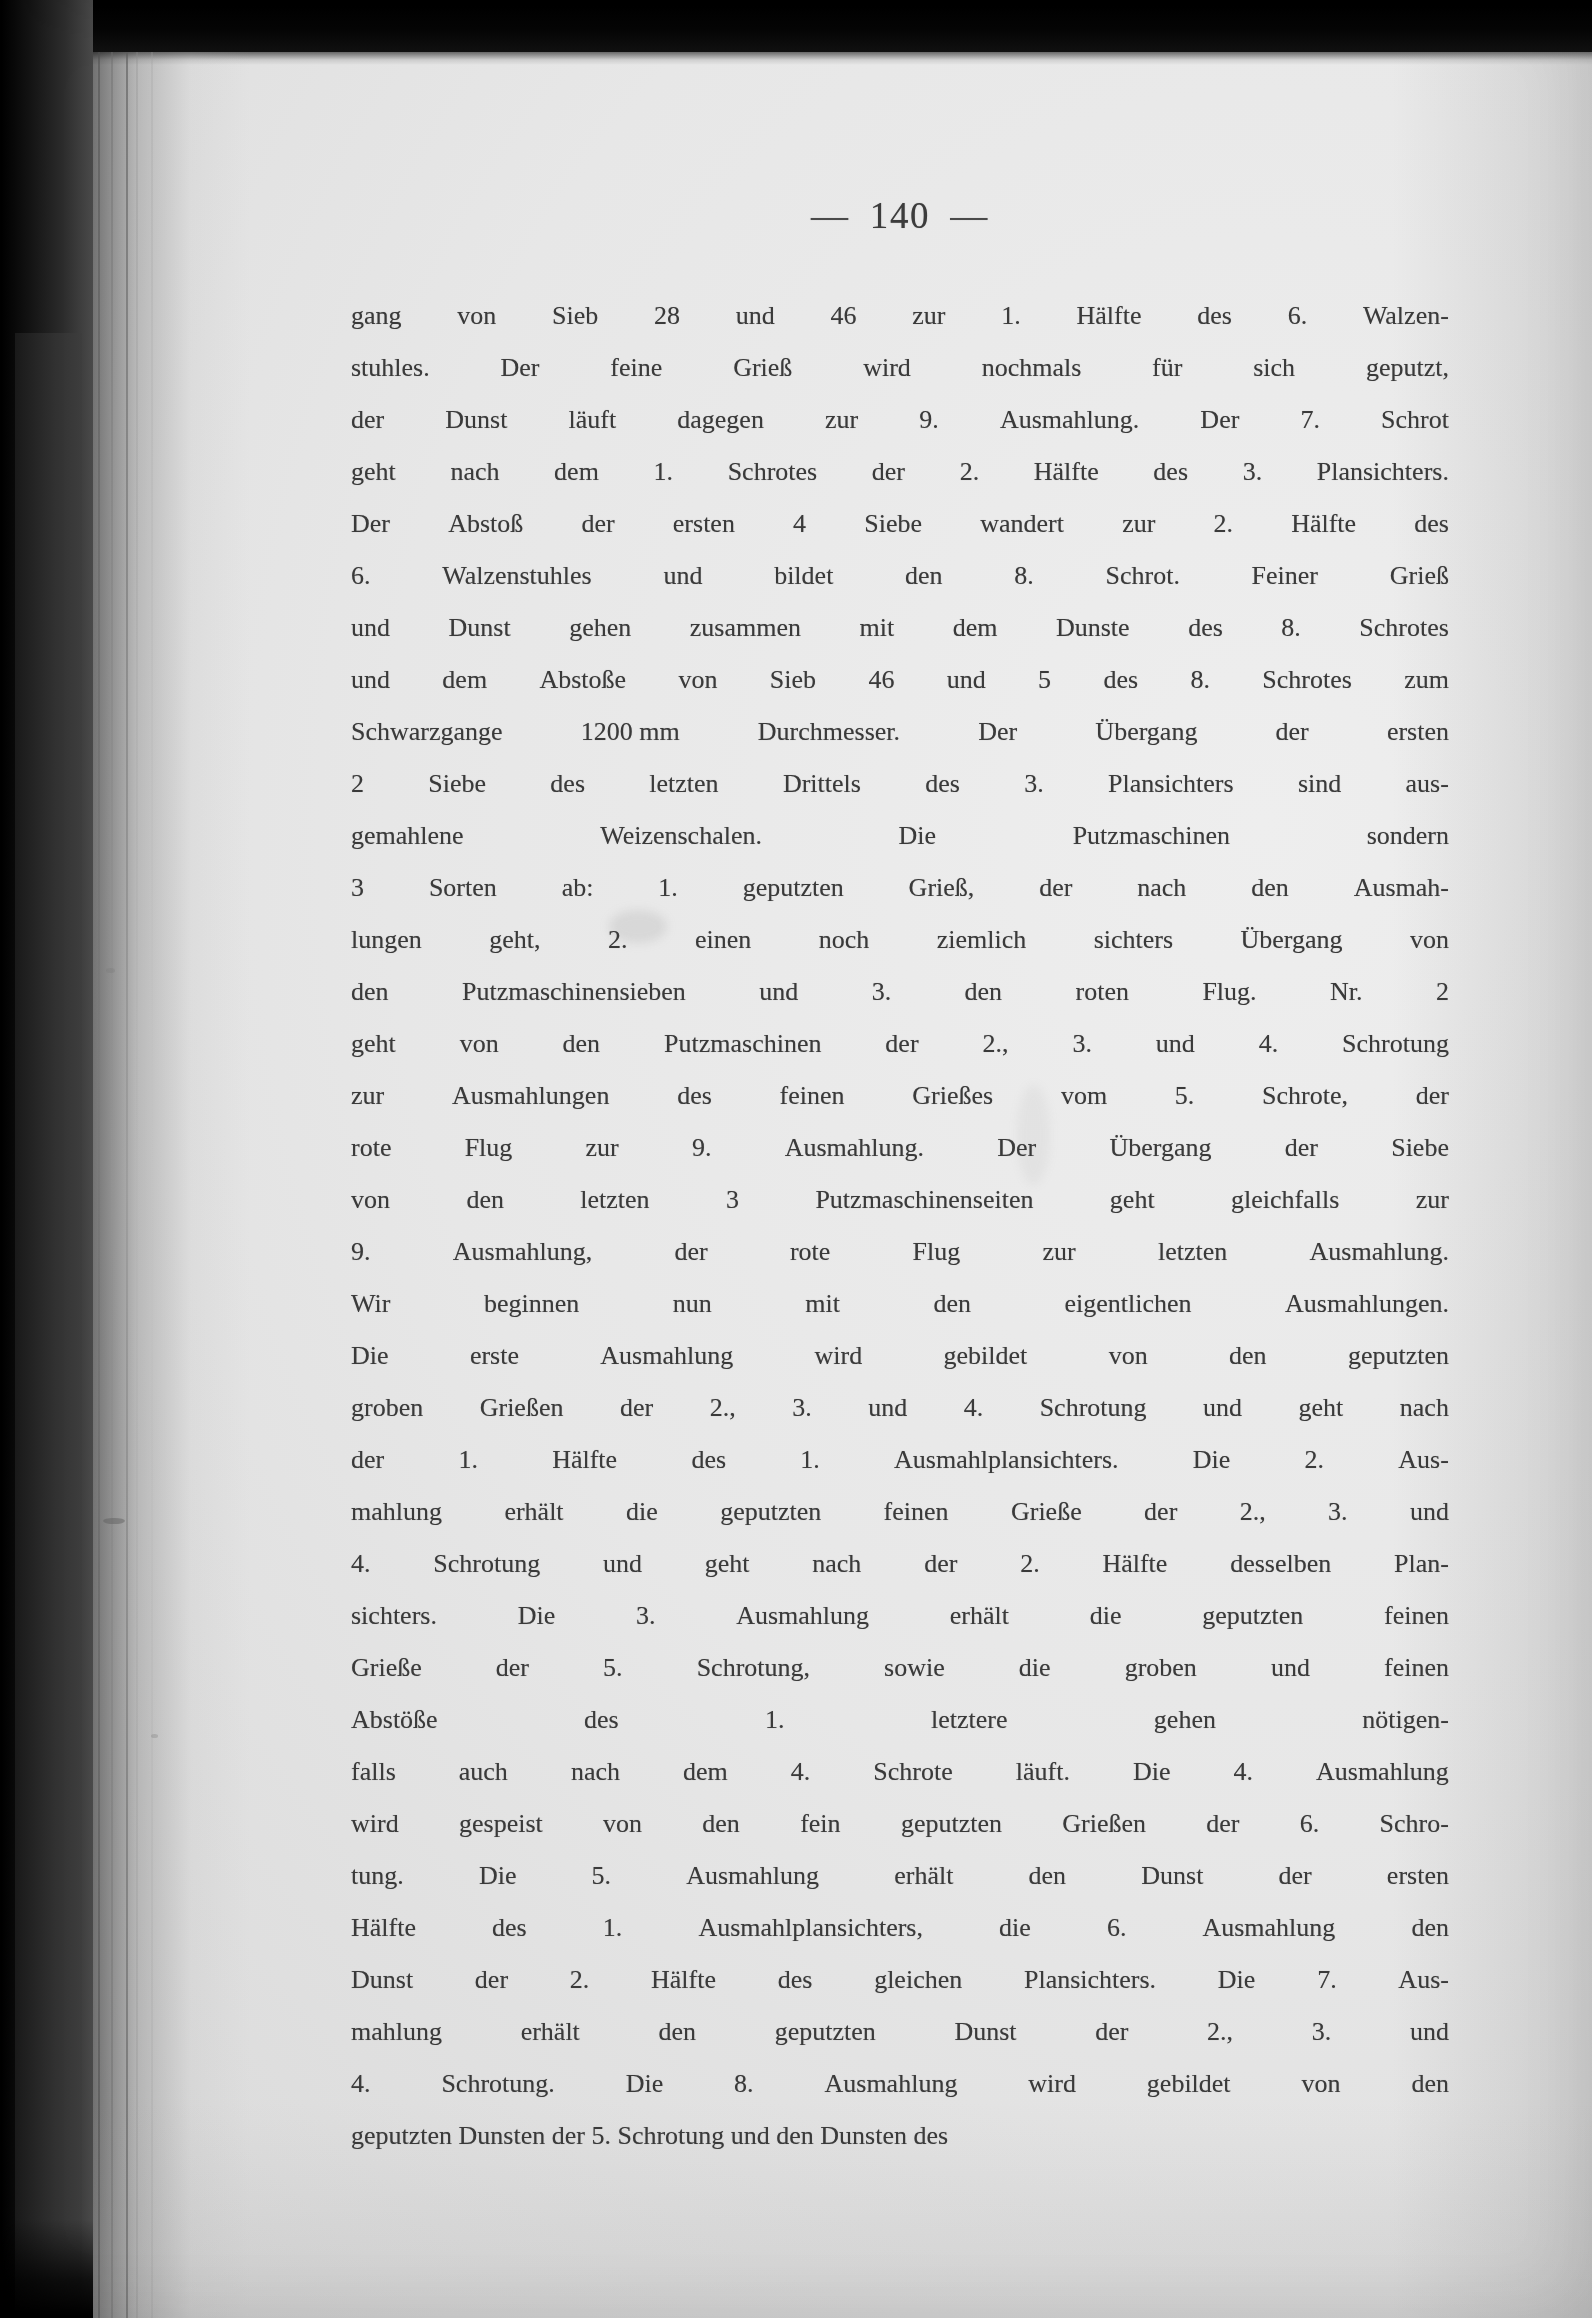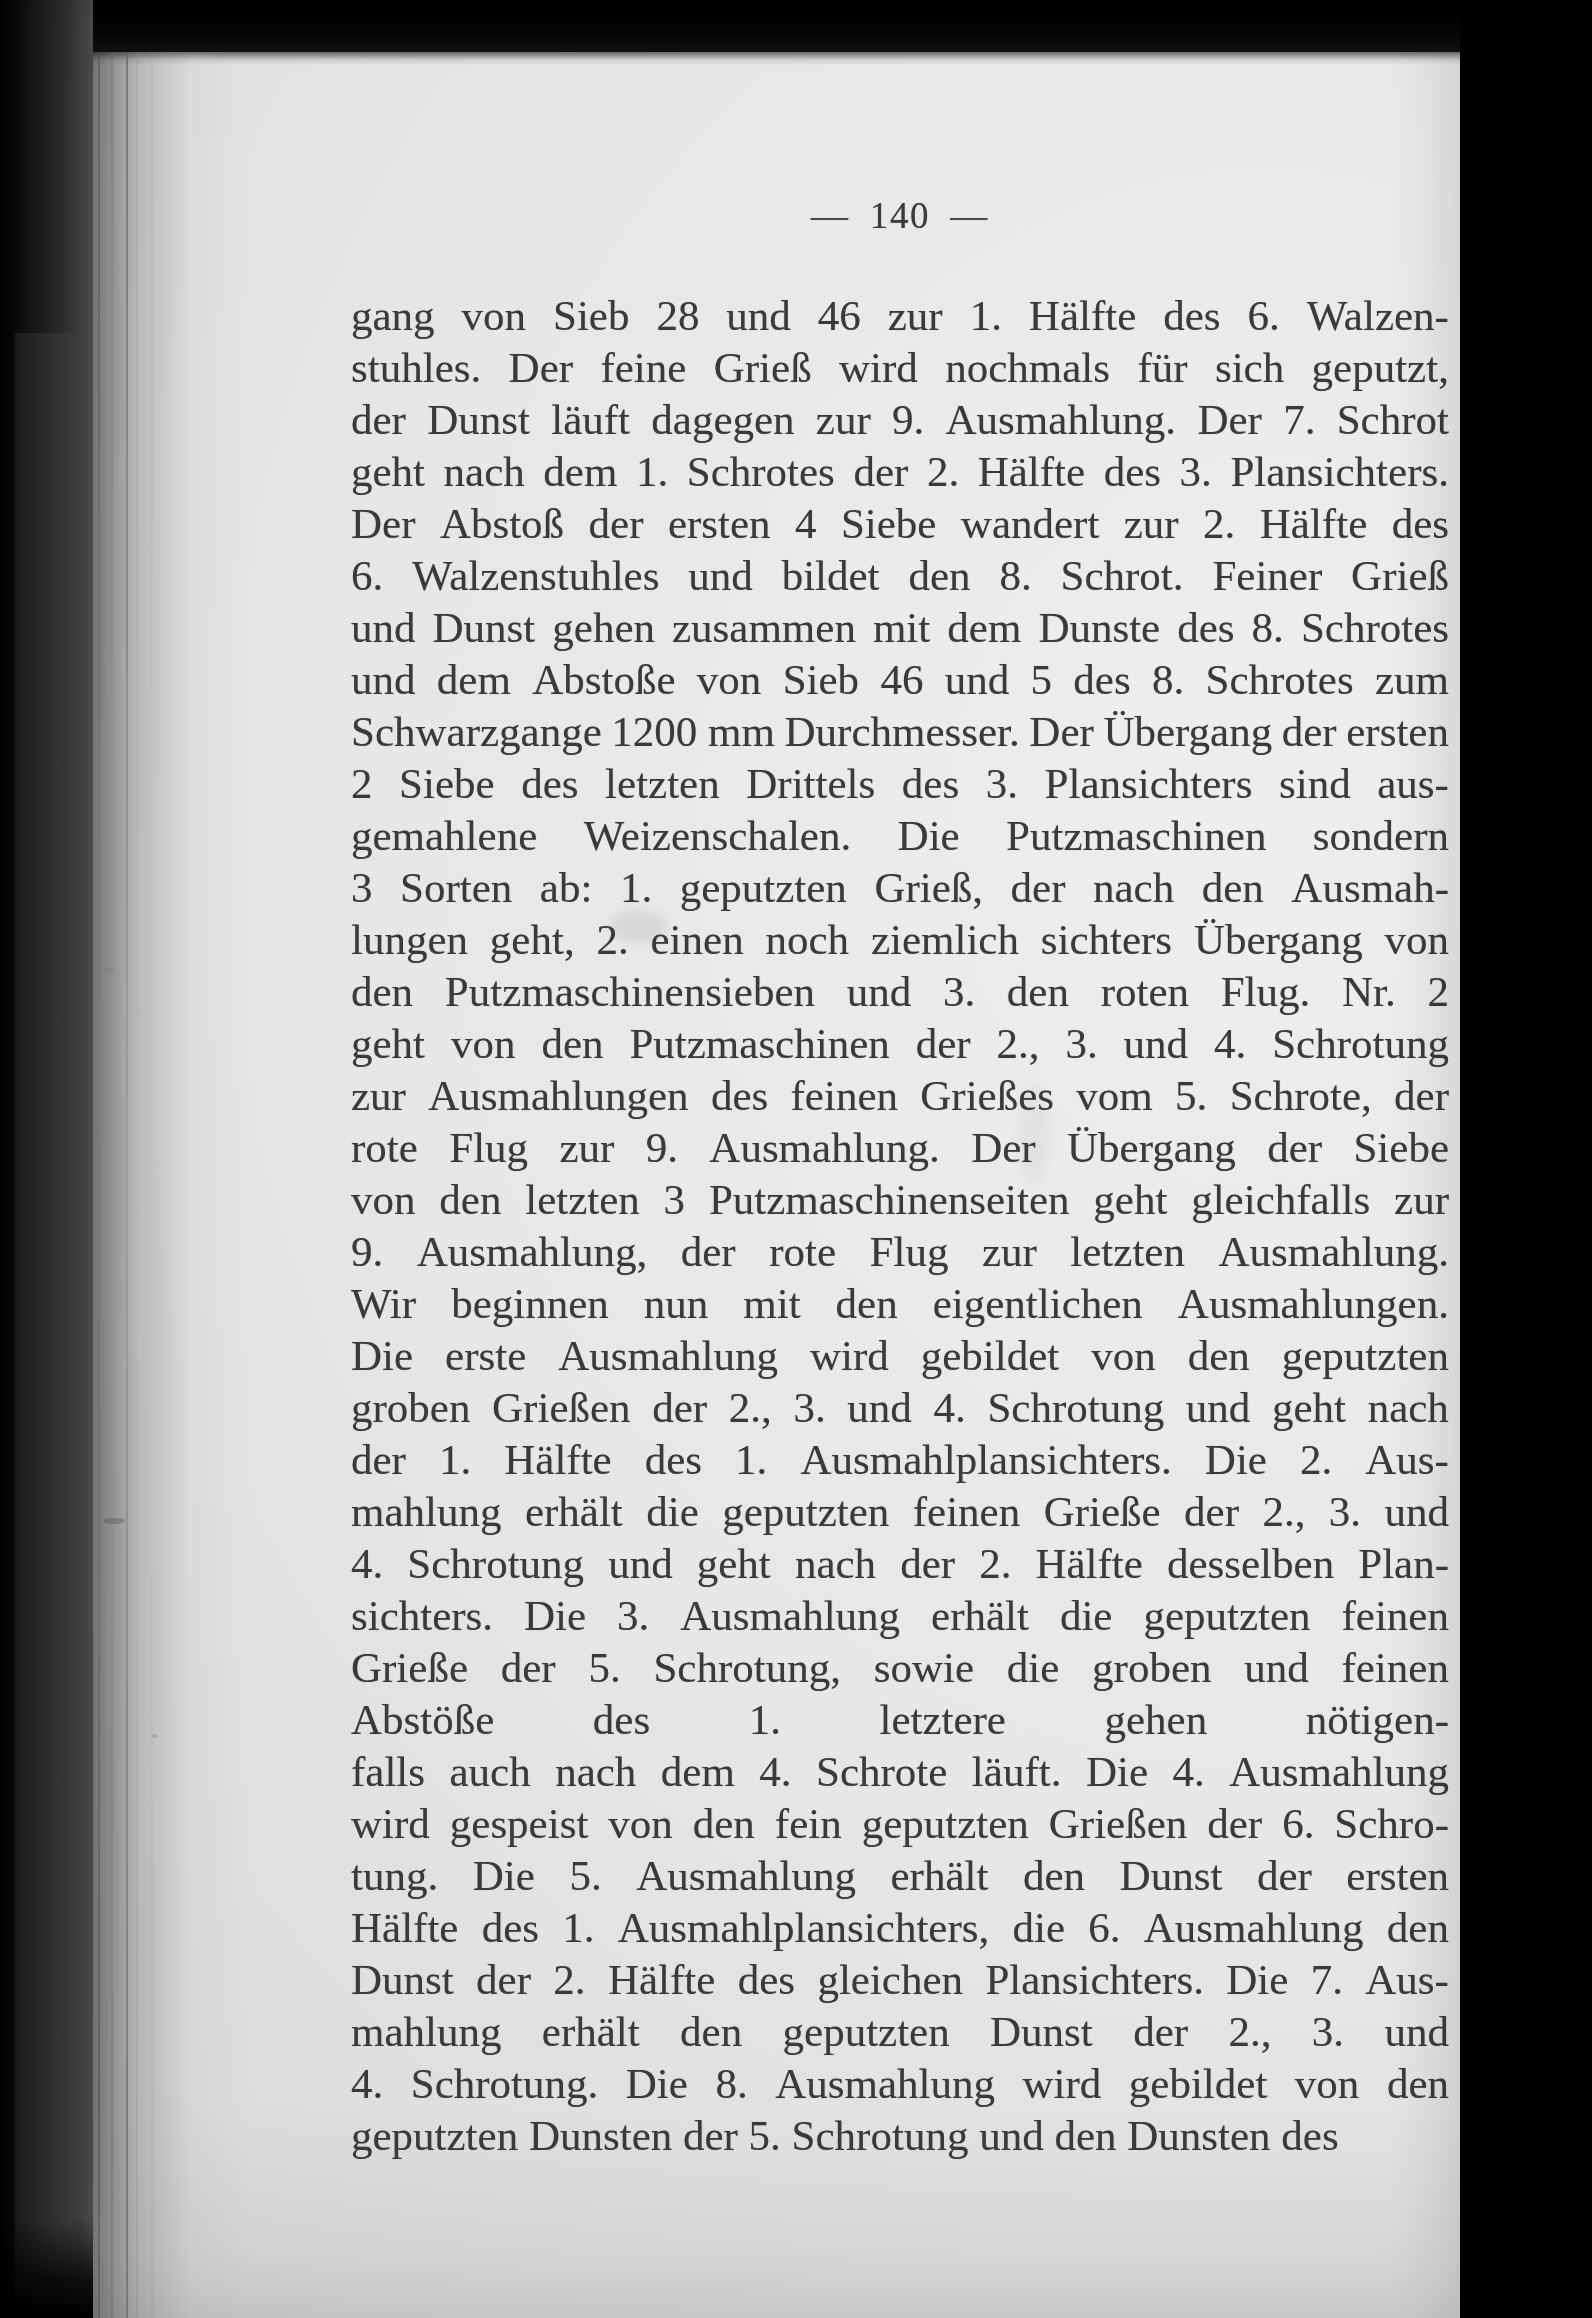--- a/index.html
+++ b/index.html
@@ -10,21 +10,21 @@
   body {
     width: 1592px;
     height: 2319px;
     overflow: hidden;
     font-family: "Liberation Serif", "DejaVu Serif", serif;
   }
 
   
   #scan {
     position: relative;
-    width: 1460px;
+    width: 1592px;
     height: 2319px;
     background: #0ea5e9;
     overflow: hidden;
   }
 
   
   .backdrop-top {
     position: absolute;
     left: 0; top: 0;
     width: 1592px; height: 52px;
@@ -122,21 +122,21 @@
     font-weight: normal;
     text-shadow: 0 0 0.8px rgba(60,60,60,.5);
   }
   .folio .dash {
     display: inline-block;
     padding: 0 20px;
     color: #4a4a4a;
   }
 
   .body-copy {
-    font-size: 43px;
+    font-size: 26px;
     line-height: 52px;
     color: #3a3a3a;
     text-align: justify;
     text-justify: inter-word;
     text-shadow: 0 0 0.8px rgba(70,70,70,.45);
   }
   .body-copy .ln {
     display: block;
     white-space: nowrap;
   }

